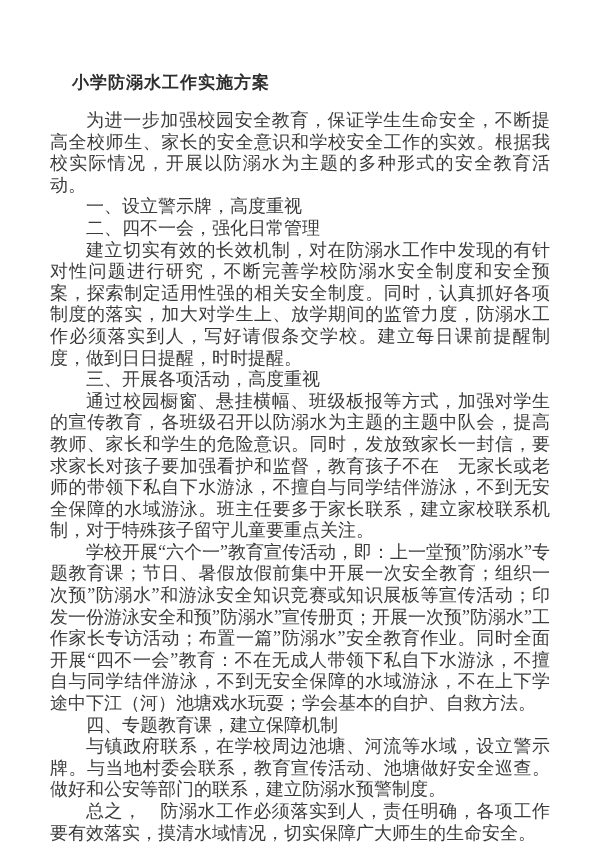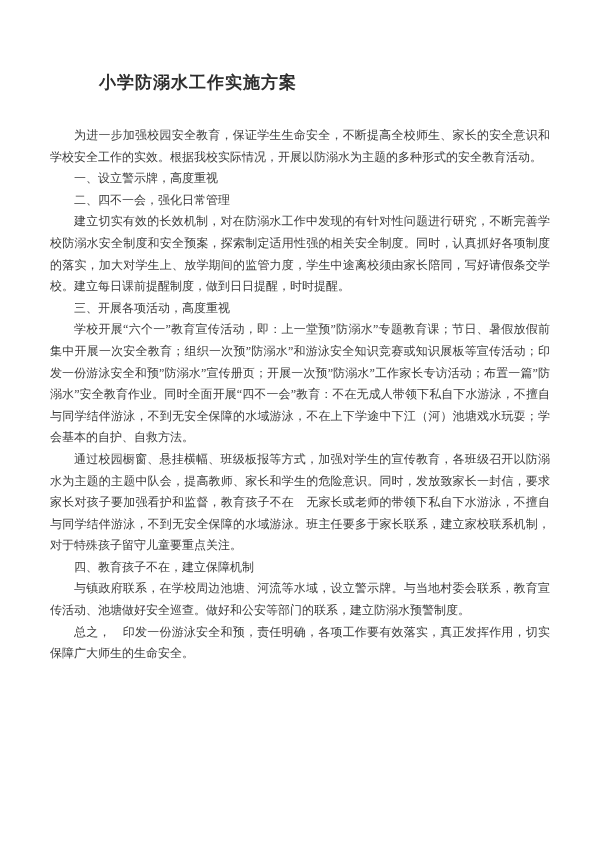--- a/index.html
+++ b/index.html
@@ -12,32 +12,32 @@
     width: 600px;
     height: 849px;
     background: #ffffff;
     overflow: hidden;
     font-family: "Liberation Serif", "DejaVu Serif", serif;
     color: #3b3b3b;
   }
   .doc-title {
     margin: 0;
     padding-top: 71px;
-    padding-left: 99px;
+    padding-left: 72px;
     font-size: 17px;
     font-weight: bold;
     letter-spacing: 1px;
     color: #2e2e2e;
     line-height: 24px;
     white-space: nowrap;
   }
   .doc-body {
     width: 500px;
-    margin: 30px 50px 0 50px;
-    font-size: 12px;
+    margin: 15px 50px 0 50px;
+    font-size: 18px;
     line-height: 21.6px;
     text-align: justify;
     text-justify: inter-ideograph;
     color: #3b3b3b;
   }
   .doc-body p {
     margin: 0;
     text-indent: 2em;
   }
   .doc-heading {
@@ -51,27 +51,27 @@
   <h1 class="doc-title">小学防溺水工作实施方案</h1>
 
   <div class="doc-body">
     <p>为进一步加强校园安全教育，保证学生生命安全，不断提高全校师生、家长的安全意识和学校安全工作的实效。根据我校实际情况，开展以防溺水为主题的多种形式的安全教育活动。</p>
 
     <p class="doc-heading">一、设立警示牌，高度重视</p>
 
 
     <p class="doc-heading">二、四不一会，强化日常管理</p>
 
-    <p>建立切实有效的长效机制，对在防溺水工作中发现的有针对性问题进行研究，不断完善学校防溺水安全制度和安全预案，探索制定适用性强的相关安全制度。同时，认真抓好各项制度的落实，加大对学生上、放学期间的监管力度，学生中途离校须由家长陪同，写好请假条交学校。建立每日课前提醒制度，做到日日提醒，时时提醒。</p>
+    <p>建立切实有效的长效机制，对在防溺水工作中发现的有针对性问题进行研究，不断完善学校防溺水安全制度和安全预案，探索制定适用性强的相关安全制度。同时，认真抓好各项制度的落实，加大对学生上、放学期间的监管力度，防溺水工作必须落实到人，写好请假条交学校。建立每日课前提醒制度，做到日日提醒，时时提醒。</p>
 
     <p class="doc-heading">三、开展各项活动，高度重视</p>
 
+    <p>通过校园橱窗、悬挂横幅、班级板报等方式，加强对学生的宣传教育，各班级召开以防溺水为主题的主题中队会，提高教师、家长和学生的危险意识。同时，发放致家长一封信，要求家长对孩子要加强看护和监督，教育孩子不在　无家长或老师的带领下私自下水游泳，不擅自与同学结伴游泳，不到无安全保障的水域游泳。班主任要多于家长联系，建立家校联系机制，对于特殊孩子留守儿童要重点关注。</p>
+
     <p>学校开展“六个一”教育宣传活动，即：上一堂预”防溺水”专题教育课；节日、暑假放假前集中开展一次安全教育；组织一次预”防溺水”和游泳安全知识竞赛或知识展板等宣传活动；印发一份游泳安全和预”防溺水”宣传册页；开展一次预”防溺水”工作家长专访活动；布置一篇”防溺水”安全教育作业。同时全面开展“四不一会”教育：不在无成人带领下私自下水游泳，不擅自与同学结伴游泳，不到无安全保障的水域游泳，不在上下学途中下江（河）池塘戏水玩耍；学会基本的自护、自救方法。</p>
 
-    <p>通过校园橱窗、悬挂横幅、班级板报等方式，加强对学生的宣传教育，各班级召开以防溺水为主题的主题中队会，提高教师、家长和学生的危险意识。同时，发放致家长一封信，要求家长对孩子要加强看护和监督，教育孩子不在　无家长或老师的带领下私自下水游泳，不擅自与同学结伴游泳，不到无安全保障的水域游泳。班主任要多于家长联系，建立家校联系机制，对于特殊孩子留守儿童要重点关注。</p>
-
-    <p class="doc-heading">四、教育孩子不在，建立保障机制</p>
+    <p class="doc-heading">四、专题教育课，建立保障机制</p>
 
     <p>与镇政府联系，在学校周边池塘、河流等水域，设立警示牌。与当地村委会联系，教育宣传活动、池塘做好安全巡查。做好和公安等部门的联系，建立防溺水预警制度。</p>
 
-    <p>总之，　印发一份游泳安全和预，责任明确，各项工作要有效落实，真正发挥作用，切实保障广大师生的生命安全。</p>
+    <p>总之，　防溺水工作必须落实到人，责任明确，各项工作要有效落实，摸清水域情况，切实保障广大师生的生命安全。</p>
   </div>
 </div>
 
 </body></html>

